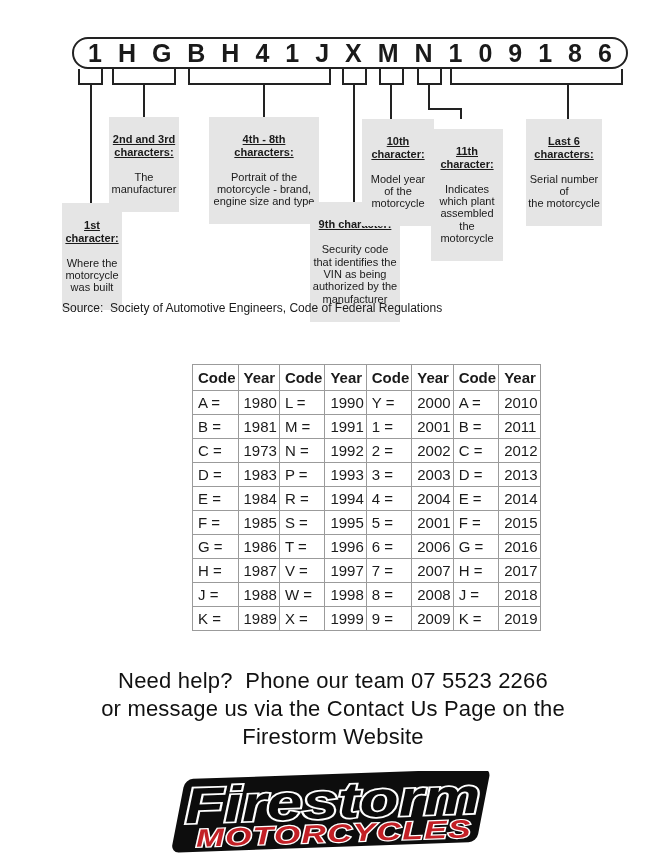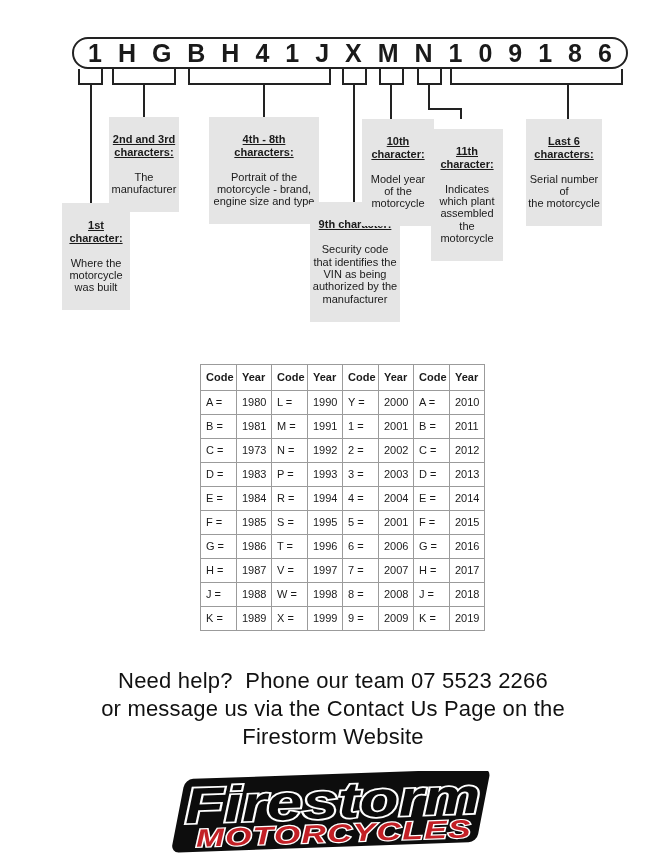--- a/index.html
+++ b/index.html
@@ -34,22 +34,22 @@
   .label-box{
     position:absolute;background:var(--label-box-bg);box-sizing:border-box;
     text-align:center;font-size:11px;line-height:12.4px;padding:4px 1px;
     white-space:pre-line;
   }
   .label-title{font-weight:bold;text-decoration:underline;}
   
   .source{position:absolute;left:62px;top:301px;font-size:12px;white-space:pre;}
   
   .year-table{
-    position:absolute;left:200px;top:364px;border-collapse:collapse;
-    font-size:11px;table-layout:fixed;border-radius:7px;
+    position:absolute;left:192px;top:364px;border-collapse:collapse;
+    font-size:15px;table-layout:fixed;border-radius:7px;
   }
   .year-table th,.year-table td{
     border:1px solid var(--table-border);text-align:left;
     padding:5px 2px 5px 5px;line-height:13px;height:13px;overflow:hidden;
   }
   .year-table th{font-weight:bold;padding-top:6px;padding-bottom:6px;}
   .col-code{width:36px;}
   .col-year{width:35px;}
   
   .help{
@@ -107,21 +107,21 @@
   <div class="vline" style="left:90px;top:84px;height:119px"></div>
   <div class="vline" style="left:143px;top:84px;height:33px"></div>
   <div class="vline" style="left:263px;top:84px;height:33px"></div>
   <div class="vline" style="left:353px;top:84px;height:118px"></div>
   <div class="vline" style="left:390px;top:84px;height:35px"></div>
   <div class="vline" style="left:428px;top:84px;height:26px"></div>
   <div class="hline" style="left:428px;top:108px;width:34px"></div>
   <div class="vline" style="left:460px;top:108px;height:11px"></div>
   <div class="vline" style="left:567px;top:84px;height:35px"></div>
 
-  <div class="label-box" style="left:62px;top:203px;width:68px">
+  <div class="label-box" style="left:62px;top:203px;width:60px">
     <div class="label-title">1st
 character:</div>
     <div class="label-body">Where the
 motorcycle
 was built</div>
   </div>
   <div class="label-box" style="left:109px;top:117px;width:70px">
     <div class="label-title">2nd and 3rd
 characters:</div>
     <div class="label-body">The
@@ -158,20 +158,21 @@
 the
 motorcycle</div>
   </div>
   <div class="label-box" style="left:526px;top:119px;width:76px">
     <div class="label-title">Last 6
 characters:</div>
     <div class="label-body">Serial number of
 the motorcycle</div>
   </div>
 
+  <div class="source">Source:&nbsp; Society of Automotive Engineers, Code of Federal Regulations</div>
 
   <table class="year-table">
     <colgroup>
       <col class="col-code">
         <col class="col-year">
       <col class="col-code">
         <col class="col-year">
       <col class="col-code">
         <col class="col-year">
       <col class="col-code">

